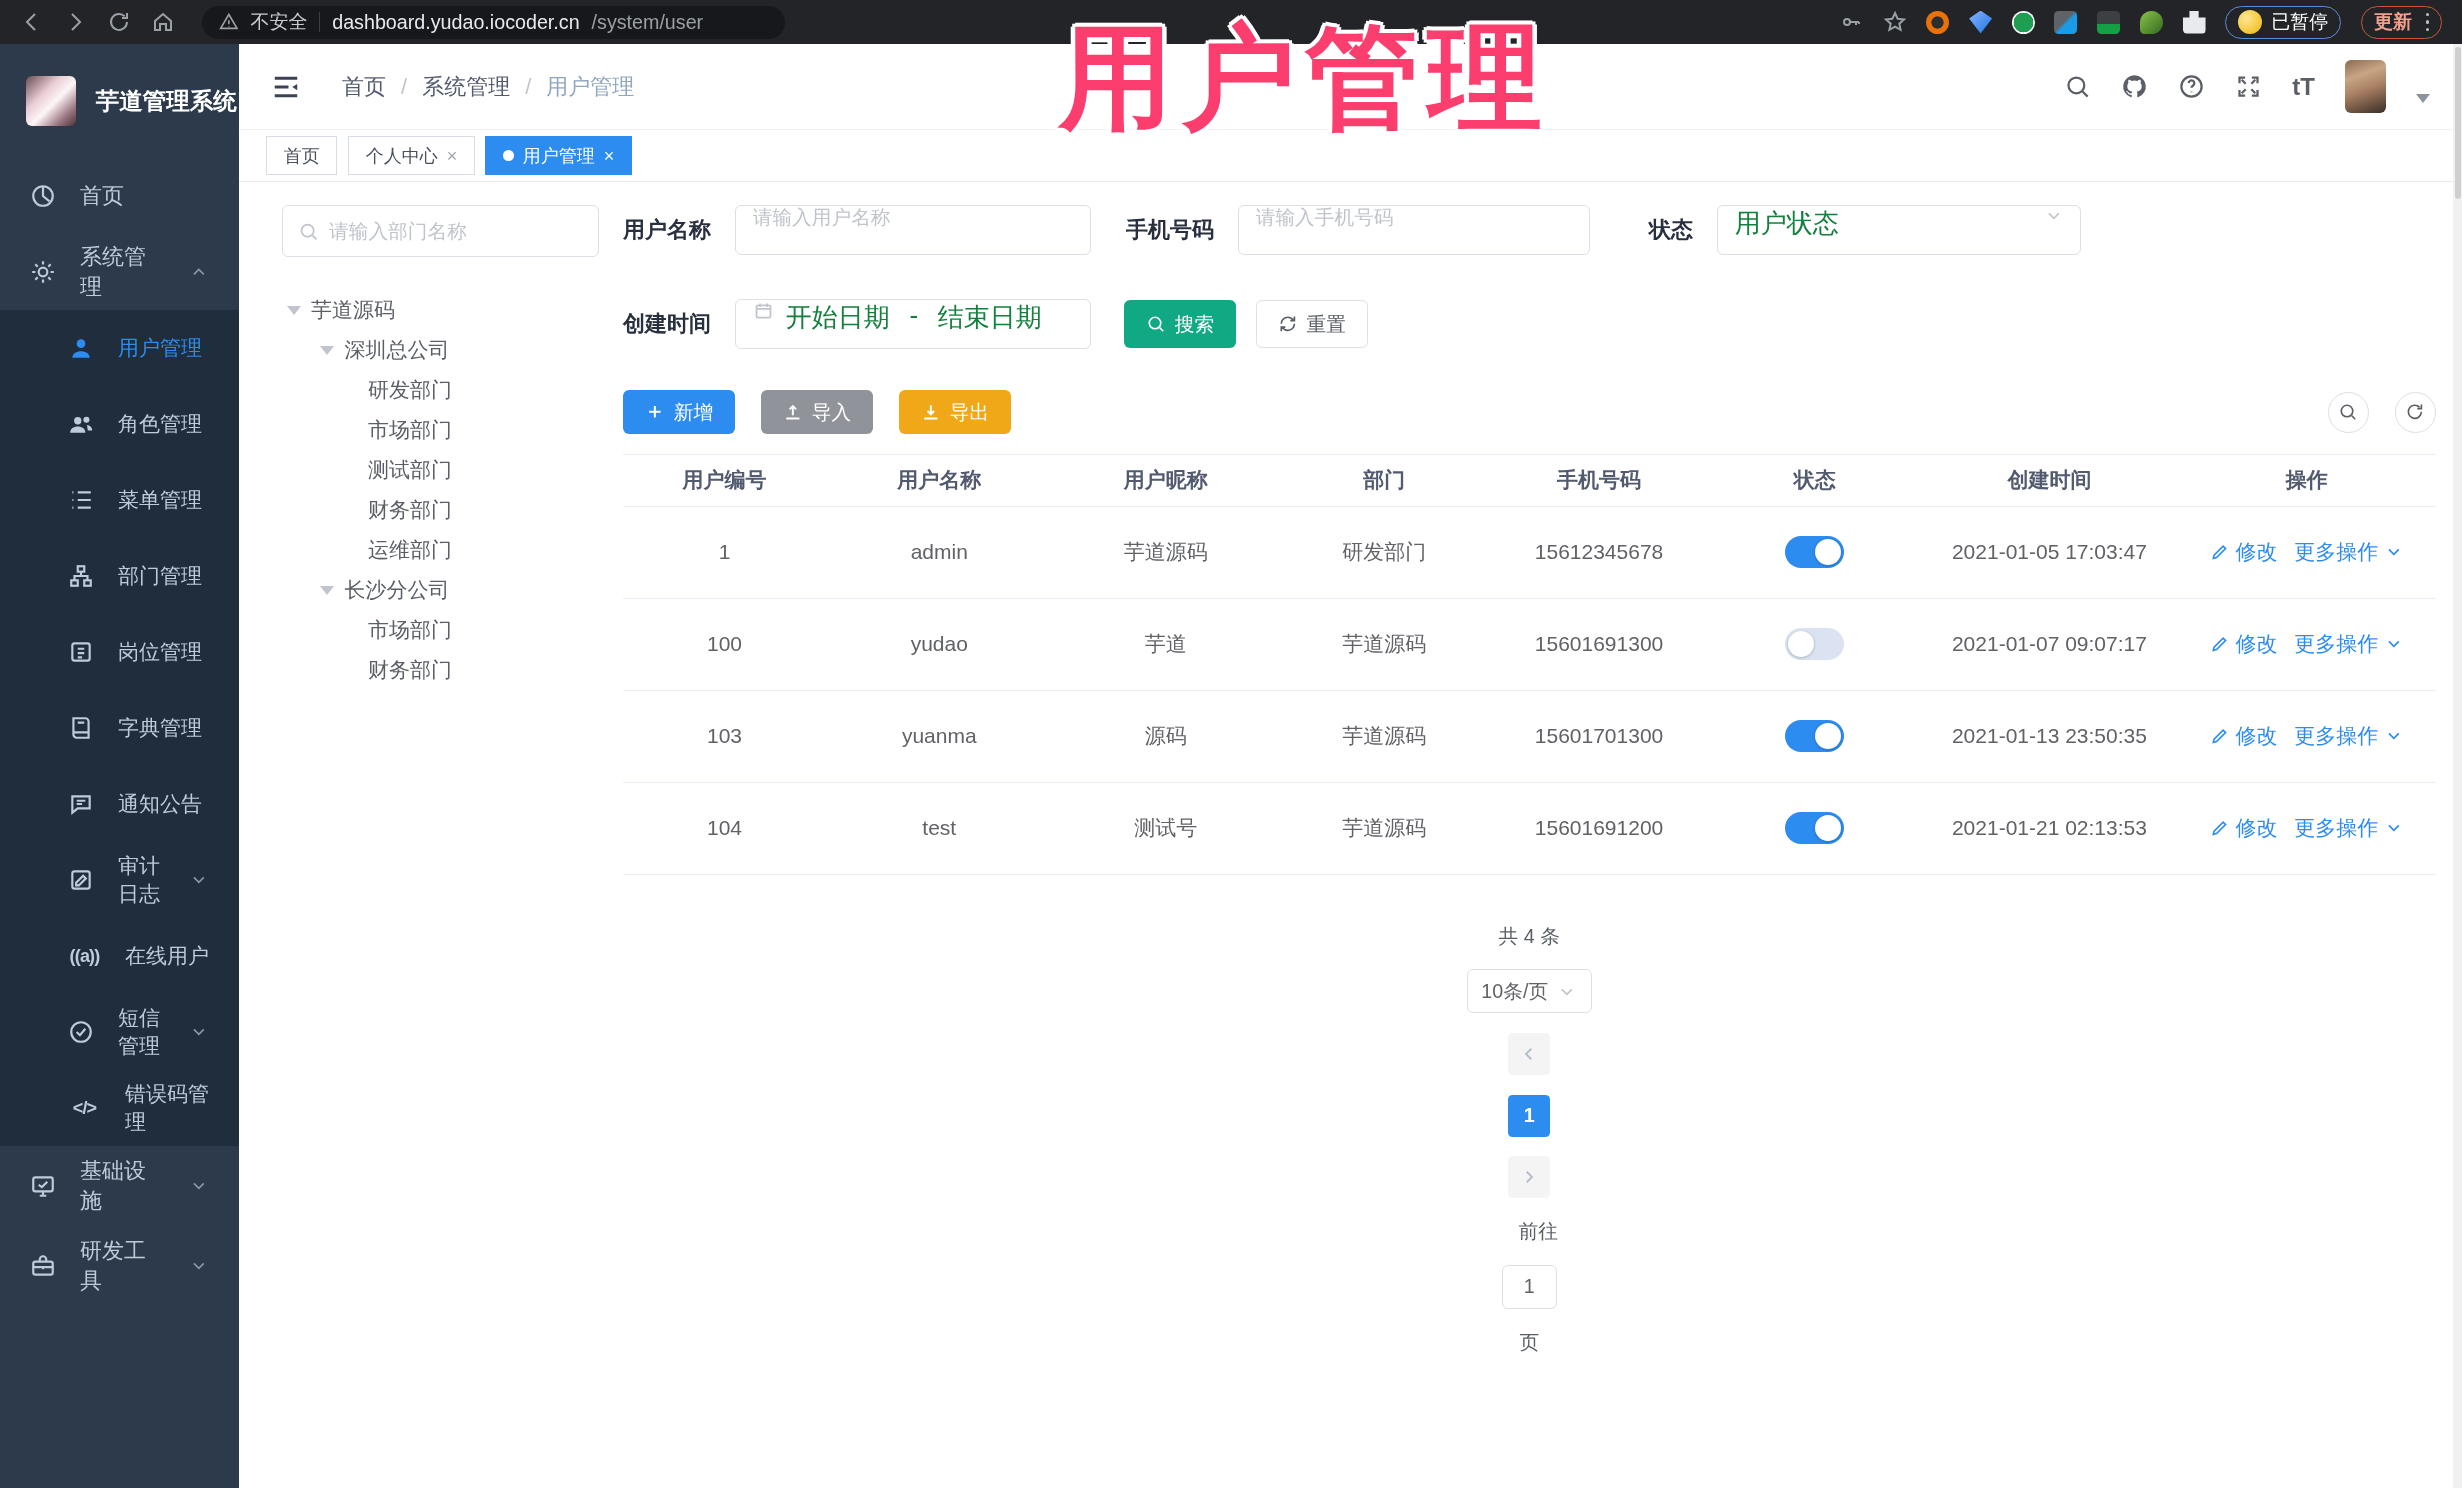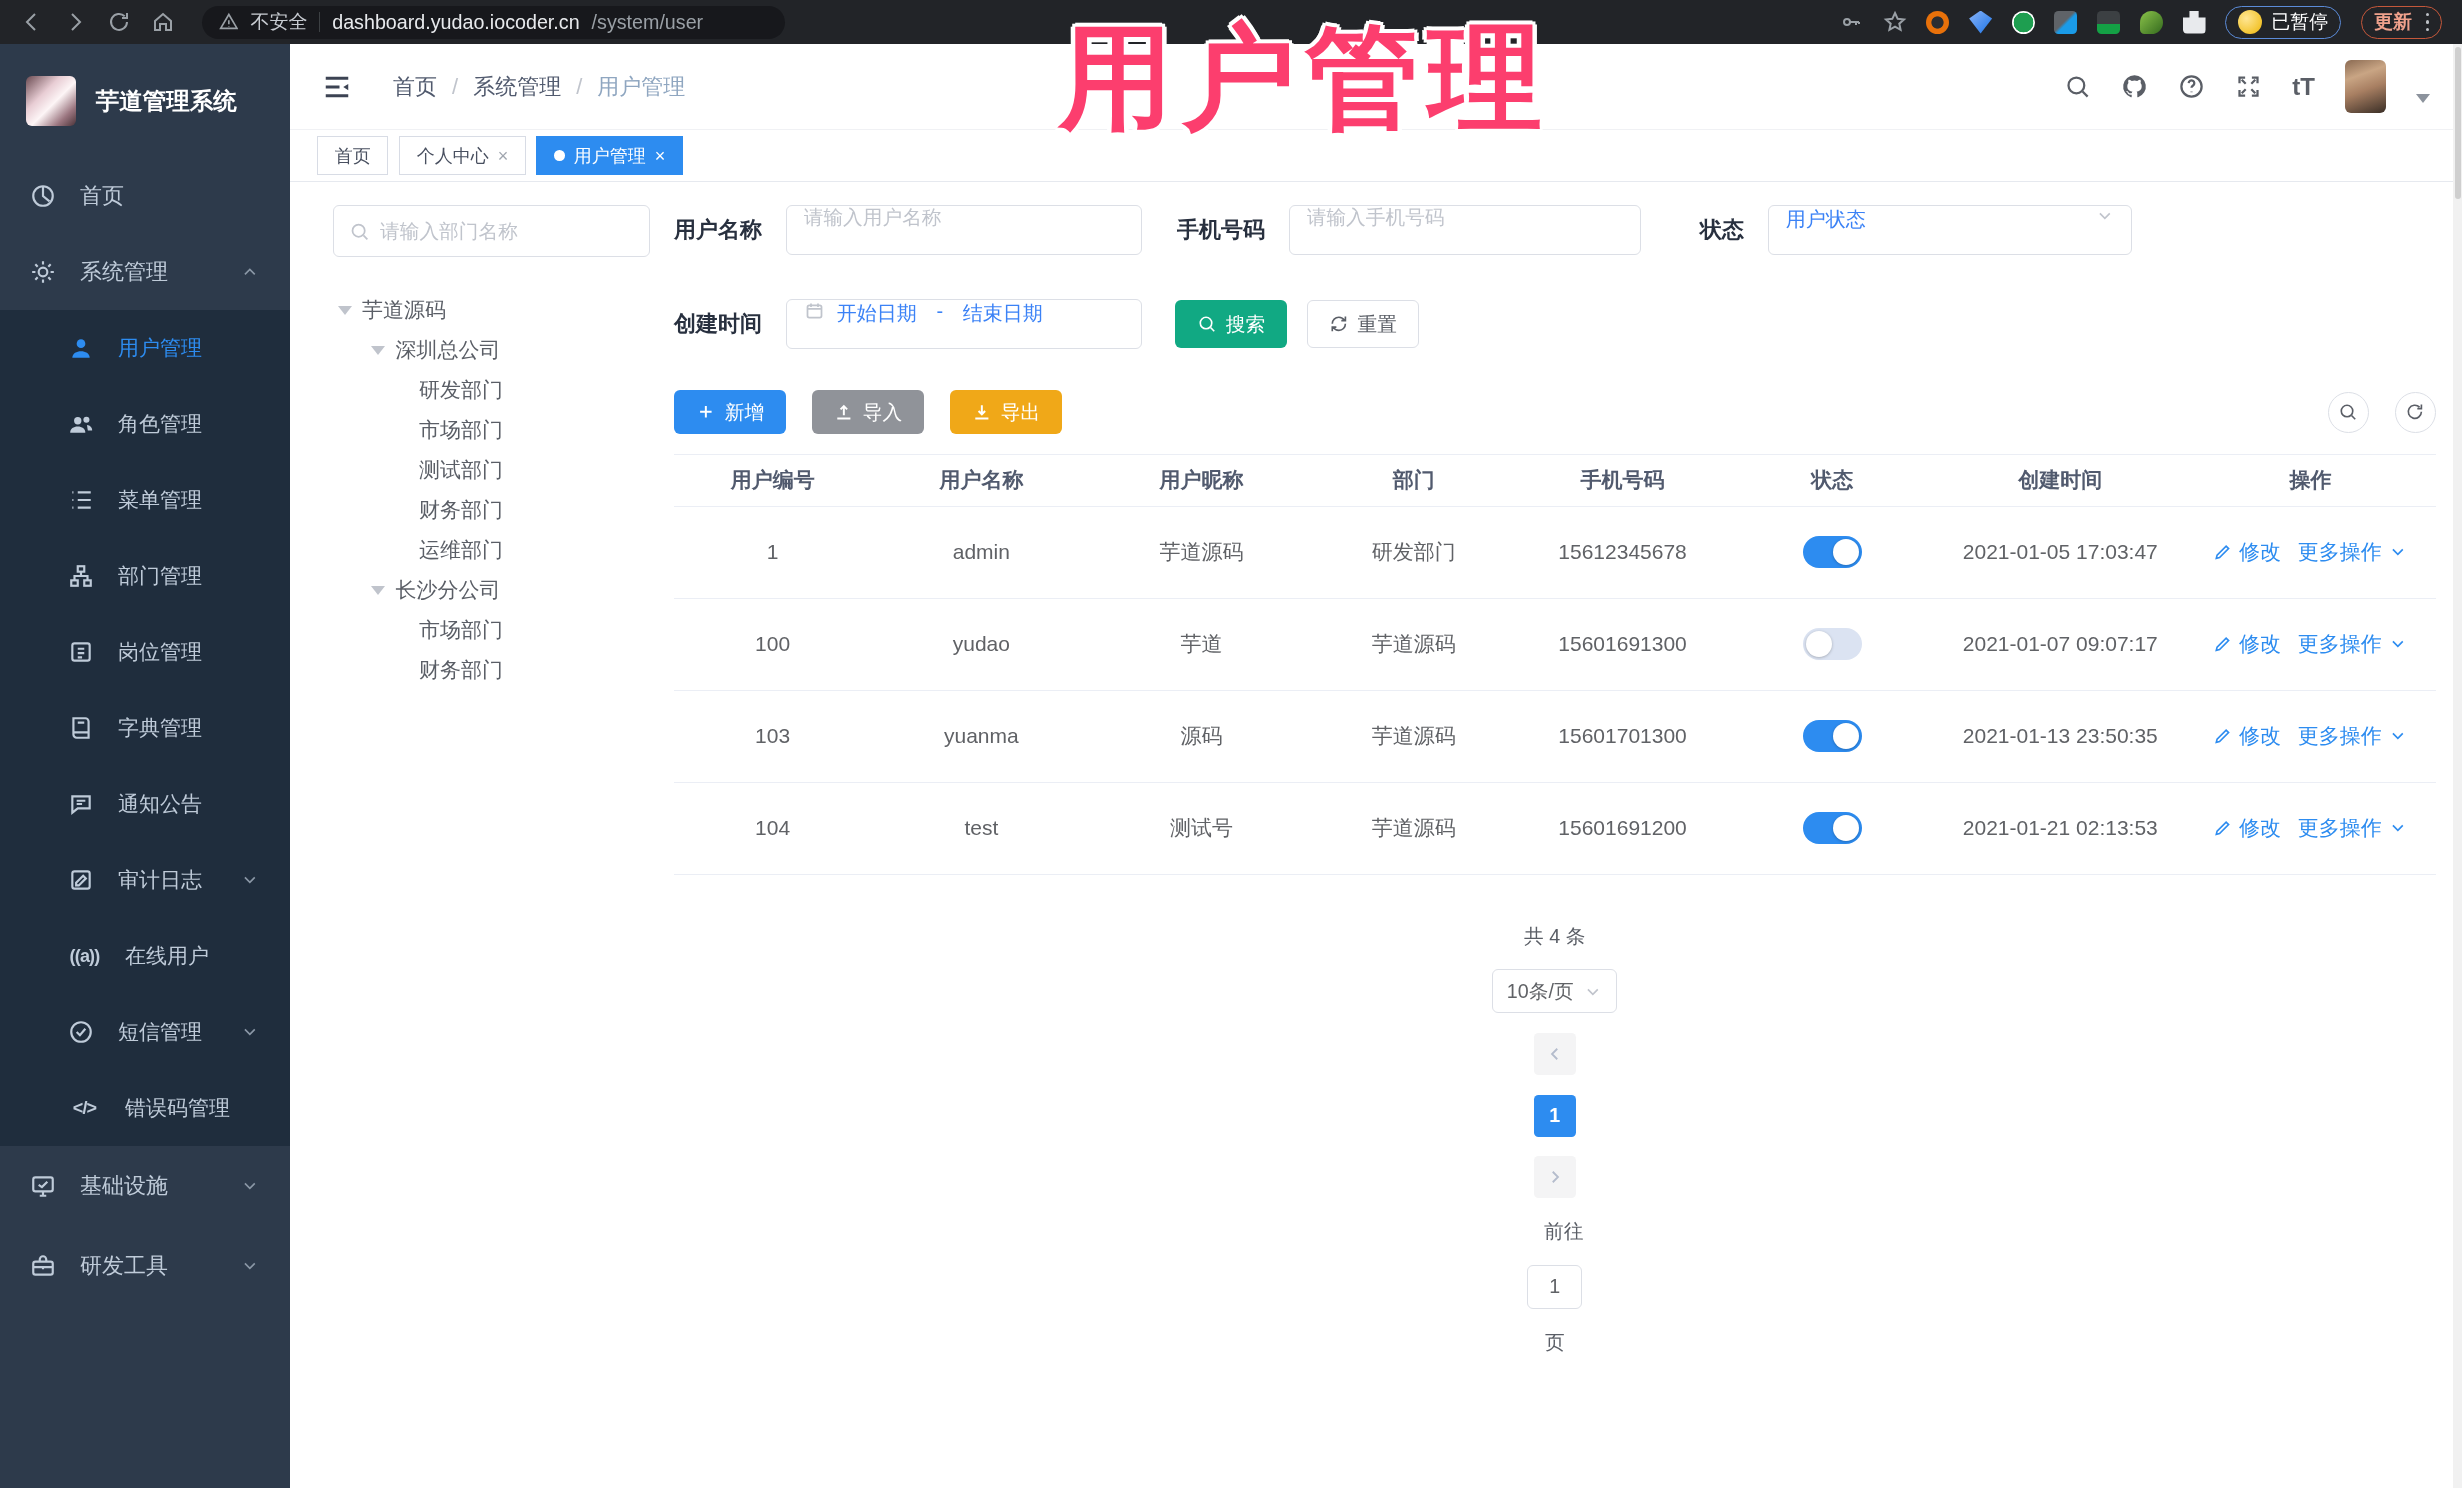--- a/index.html
+++ b/index.html
@@ -21,21 +21,21 @@
   .chip.paused { border:1.5px solid #5b8bd8; color:#ffffff; }
   .face { width:24px; height:24px; border-radius:50%; background:radial-gradient(circle at 35% 35%, #ffe694, #f3c531 70%, #d9a416); }
   .chip.update { border:1.5px solid #c4573a; color:#efa18c; font-weight:bold; gap:13.6px; }
   .kebab { display:flex; flex-direction:column; gap:3.8px; }
   .kebab i { width:3.8px; height:3.8px; border-radius:50%; background:#bdc1c6; }
 
   
   .app { display:flex; height:1444px; }
 
   
-  .sidebar { width:290px; background:#2d3a4b; flex:0 0 auto; color:#bfcbd9; }
+  .sidebar { width:239px; background:#2d3a4b; flex:0 0 auto; color:#bfcbd9; }
   .side-logo { height:114px; display:flex; align-items:center; padding-left:26px; gap:19.7px; }
   .logo-img { width:50px; height:50px; border-radius:6px; background:linear-gradient(135deg,#6b4b52 0%,#e8cdd4 35%,#fdf5f6 55%,#9b7680 80%,#4a3238 100%); }
   .side-title { color:#fff; font-size:23.5px; font-weight:bold; }
   .side-item { height:76px; display:flex; align-items:center; padding:0 30px; gap:24px; font-size:22px; cursor:pointer; }
   .side-item .chev { margin-left:auto; color:#8a97a6; }
   .side-sub { background:#1f2d3d; }
   .sub-item { height:76px; display:flex; align-items:center; padding-left:68px; padding-right:30px; gap:24px; font-size:21px; color:#bfcbd9; cursor:pointer; }
   .sub-item.active { color:#2d8cf0; }
   .sub-item .chev { margin-left:auto; color:#8a97a6; }
   .sic { width:26px; height:26px; flex:0 0 auto; }
@@ -80,21 +80,21 @@
   .tnode.d2 { padding-left:86px; }
   .caret { width:0; height:0; border-left:7.6px solid transparent; border-right:7.6px solid transparent; border-top:9px solid #c0c4cc; flex:0 0 auto; }
 
   .panel { position:absolute; left:384px; right:26.5px; top:23px; }
   .frow { display:flex; align-items:center; }
   .frow.second { margin-top:44px; }
   .flabel { font-size:22px; font-weight:bold; color:#28303f; white-space:nowrap; }
   .fbox { height:50px; border:0.8px solid #dcdfe6; border-radius:6px; background:#fff; display:flex; align-items:flex-start; padding:0 16.7px; }
   .fbox input { border:none; outline:none; width:100%; font-size:19.7px; color:#606266; font-family:inherit; }
   .fbox input::placeholder { color:#c0c4cc; }
-  .ph { color:#3b82f6; font-size:20px; }
+  .ph { color:#15803d; font-size:26px; }
   .fbox .chevd { margin-left:auto; color:#c0c4cc; }
   .chevd svg { width:19.7px; height:19.7px; }
   .cal { width:21px; height:21px; color:#c0c4cc; margin-right:12px; flex:0 0 auto; }
 
   .btn { height:48px; border-radius:6px; display:flex; align-items:center; gap:9px; padding:0 21px; font-size:19.7px; cursor:pointer; border:0.8px solid transparent; }
   .btn svg { width:19.7px; height:19.7px; }
   .btn.search { background:#11a983; color:#fff; }
   .btn.reset { background:#fff; border-color:#dcdfe6; color:#5a5e66; }
   .btn.add { background:#2d8cf0; color:#fff; height:44px; }
   .btn.import { background:#909399; color:#fff; height:44px; }

